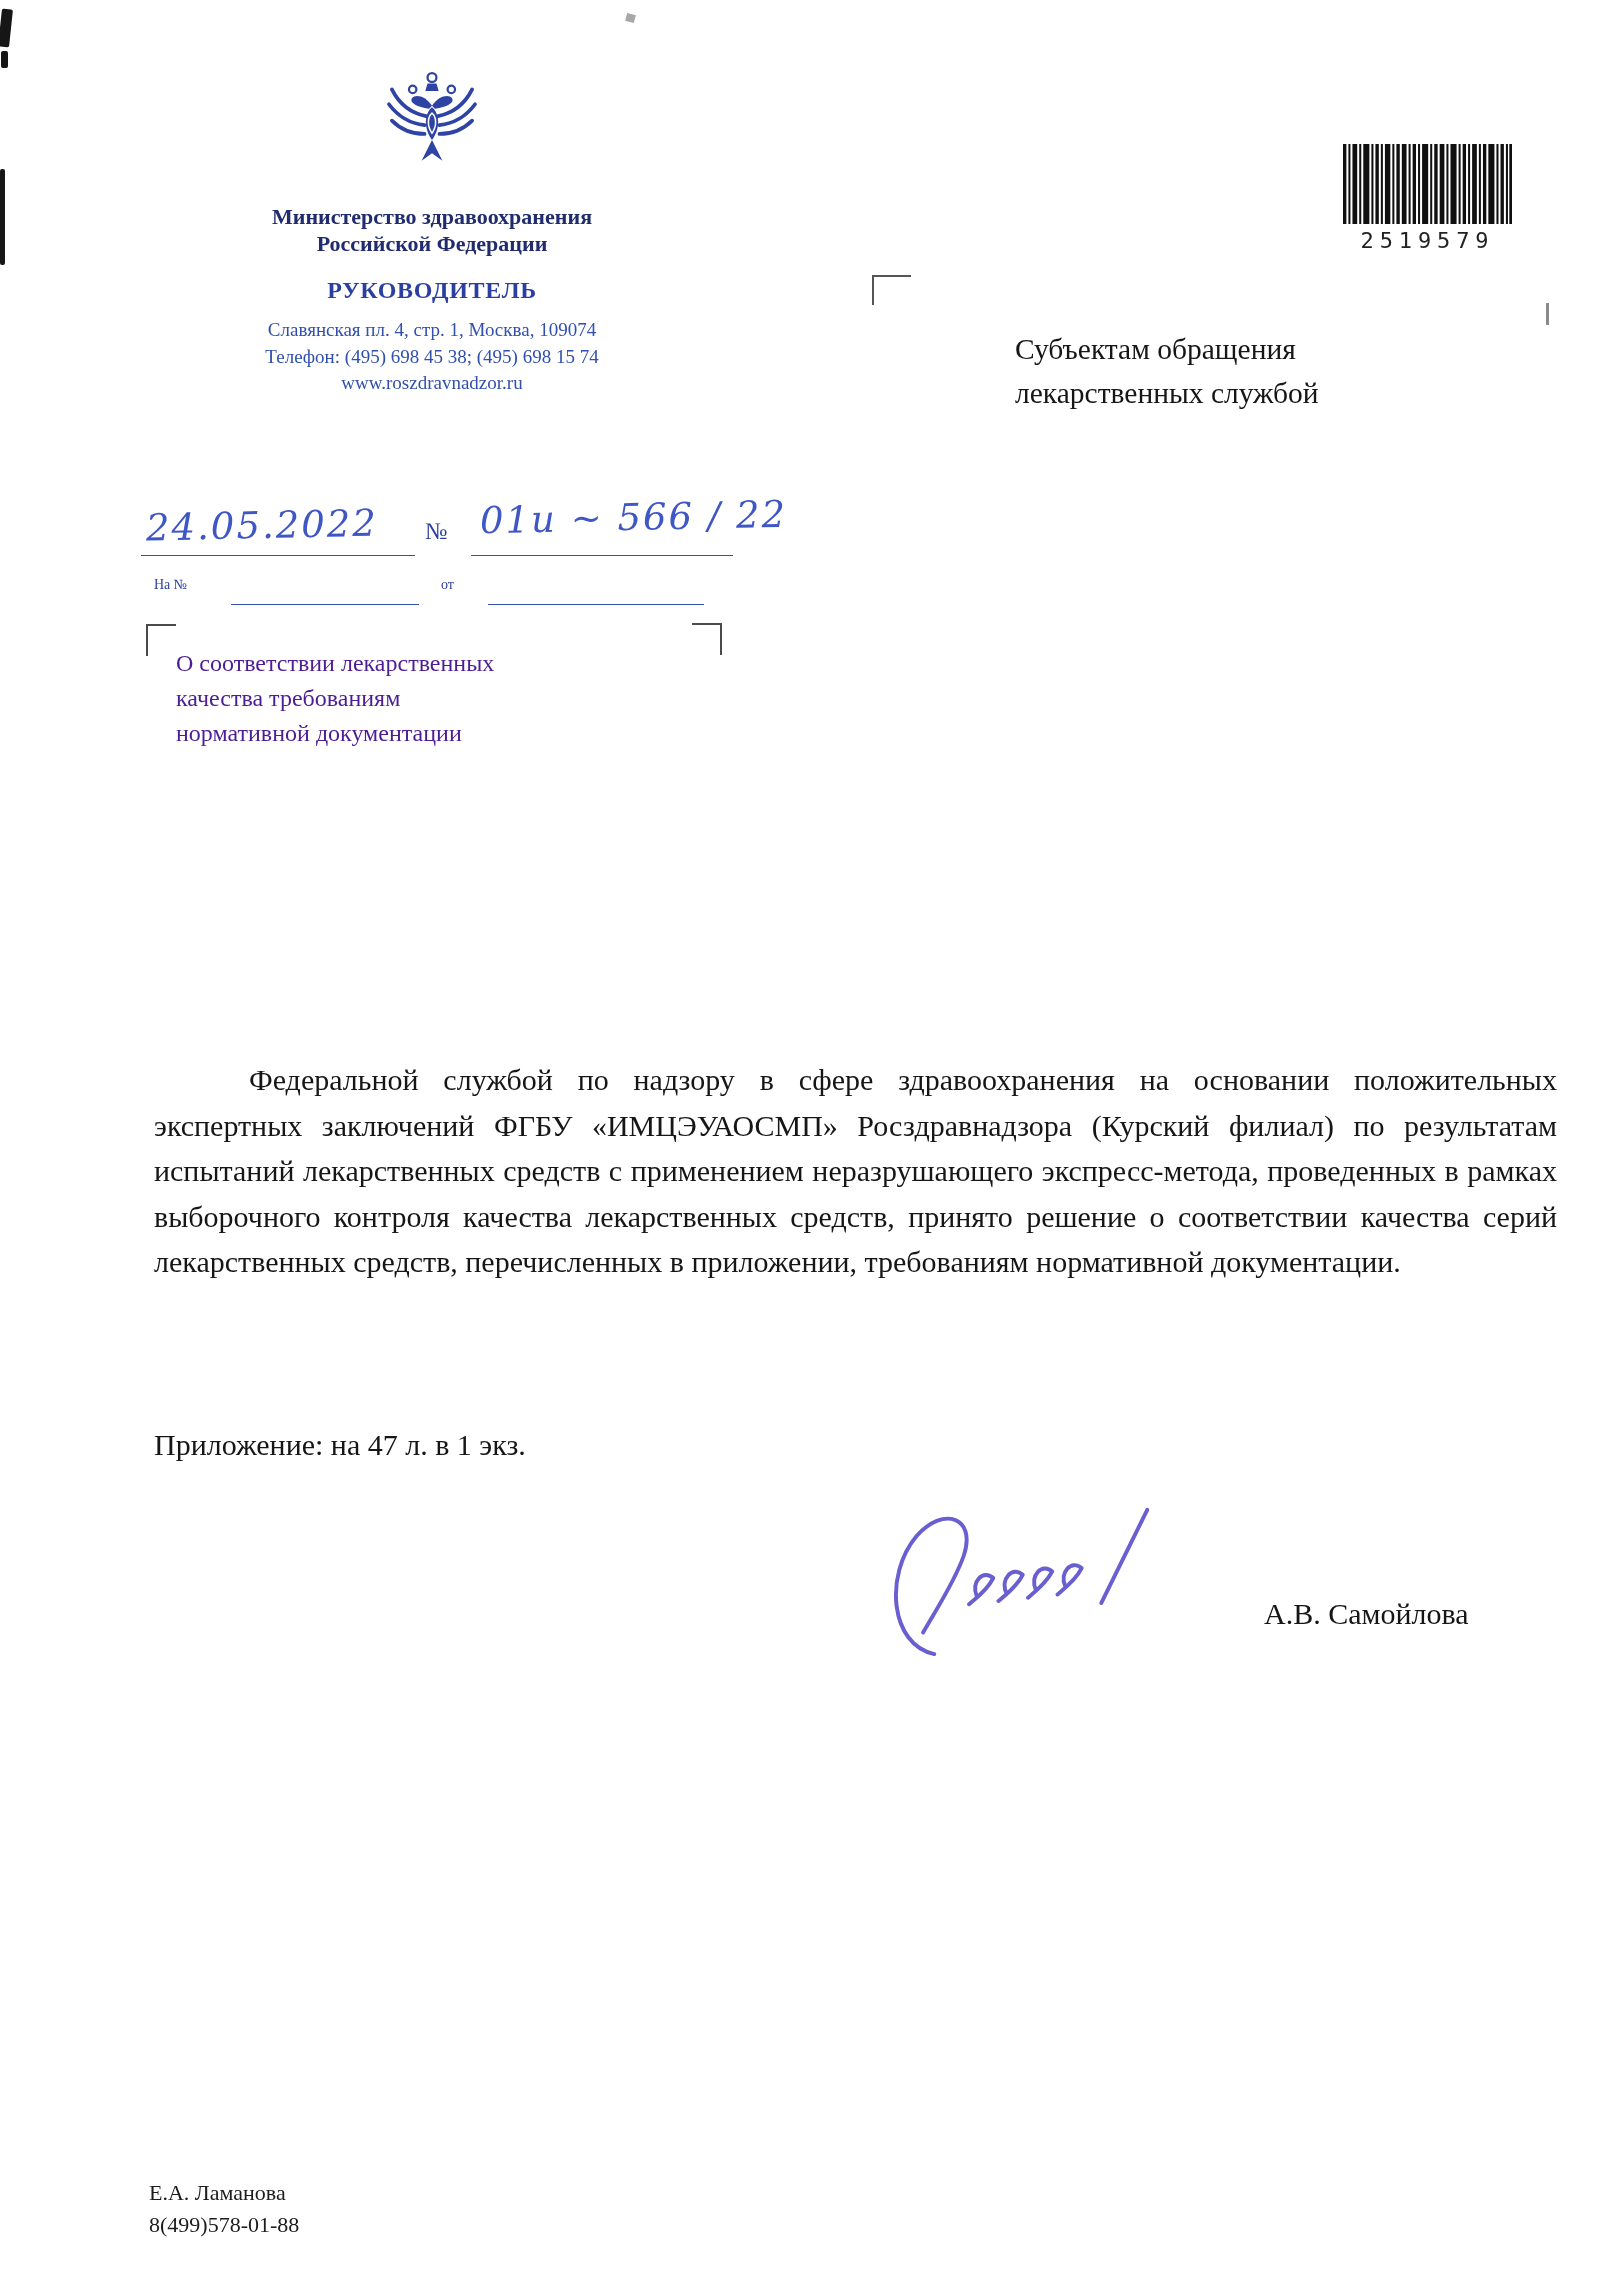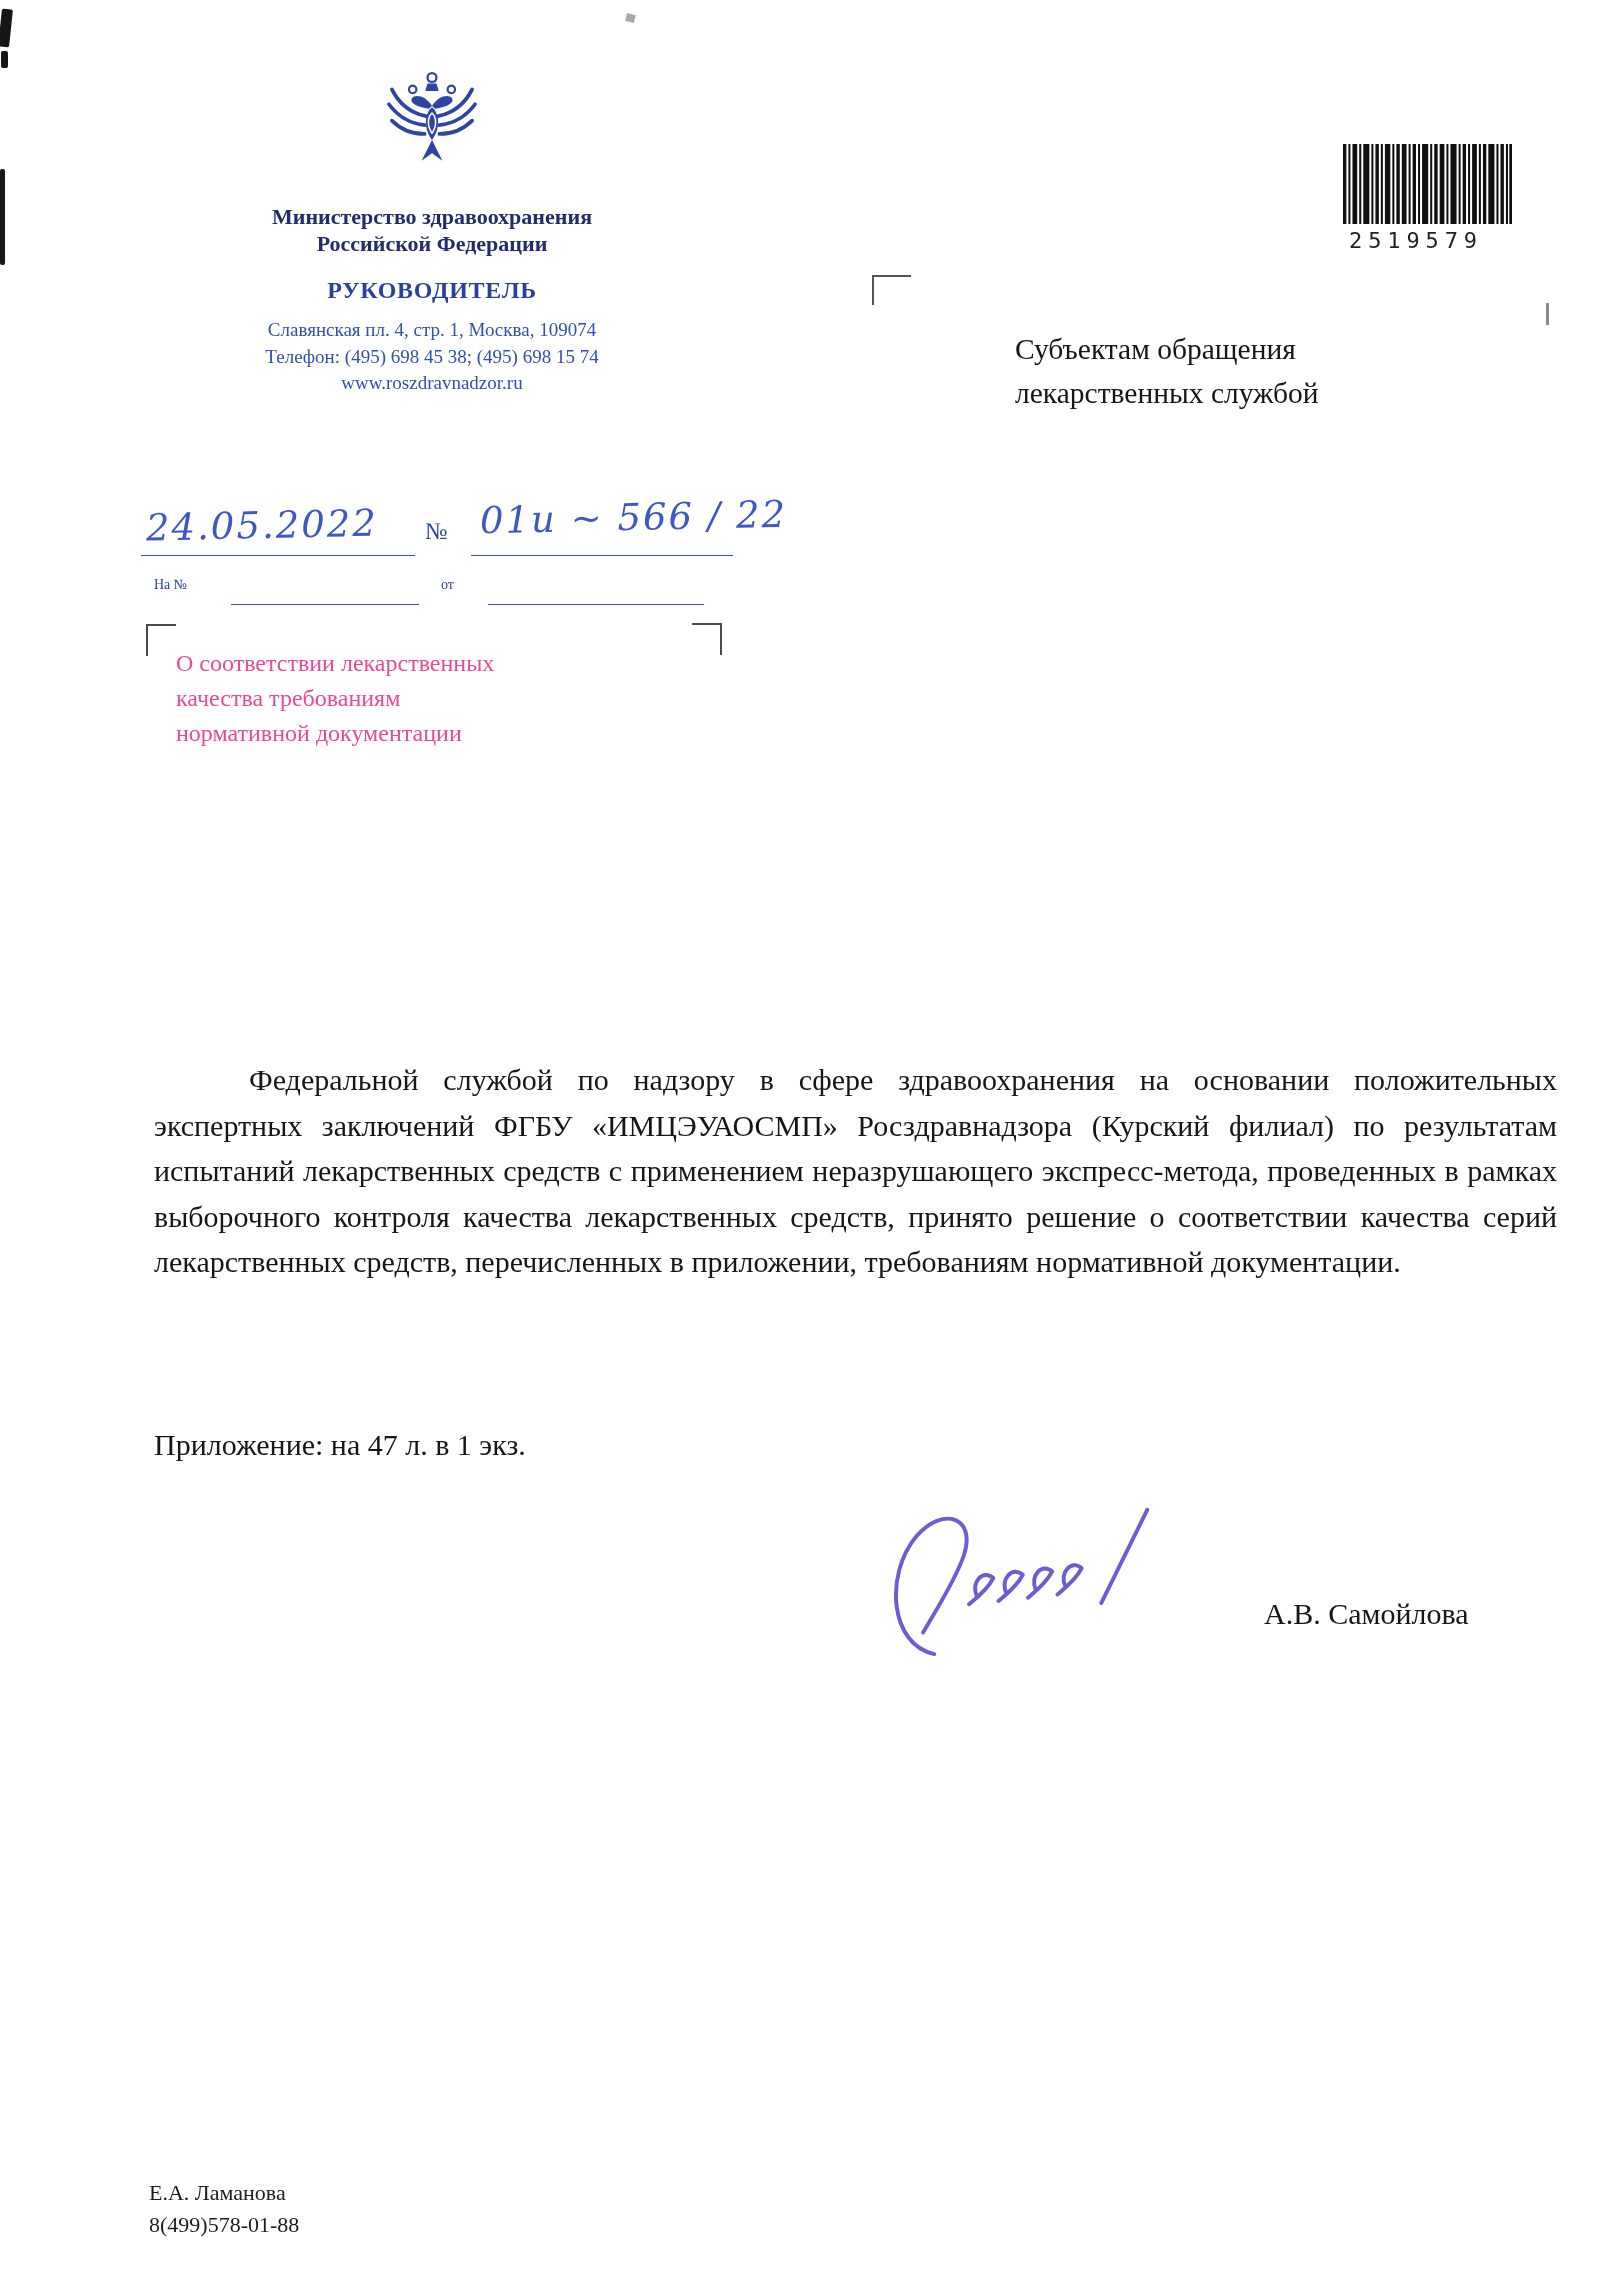--- a/index.html
+++ b/index.html
@@ -50,30 +50,30 @@
   .line-reply2 { left: 488px; top: 603px; width: 216px; }
 
   
   .corner { position: absolute; }
   .corner-tl { border-top: 2px solid #4a4a4a; border-left: 2px solid #4a4a4a; }
   .corner-tr { border-top: 2px solid #4a4a4a; border-right: 2px solid #4a4a4a; }
   .subject-corner-left  { left: 146px;  top: 624px; width: 27.5px; height: 30px; }
   .subject-corner-right { left: 692px; top: 623px; width: 27.5px; height: 30px; }
   .subject {
     position: absolute; left: 176px; top: 646px; width: 511px;
-    font-size: 24px; line-height: 1.45; color: #ec4899;
+    font-size: 24px; line-height: 1.45; color: #4c1d95;
   }
 
   
   .addressee-corner { left: 872px; top: 275px; width: 37px; height: 27.5px; border-top: 2px solid #555; border-left: 2px solid #555; }
   .recipient {
     position: absolute; left: 1015px; top: 327px; width: 446px;
     font-size: 29.5px; line-height: 1.5; color: #161616;
   }
-  .barcode-wrap { position: absolute; left: 1343px; top: 144px; width: 146px; text-align: center; }
+  .barcode-wrap { position: absolute; left: 1343px; top: 144px; width: 169px; text-align: center; }
   .barcode { display: block; width: 169px; height: 80px; }
   .barcode-number {
     font-family: "DejaVu Sans Mono", monospace;
     font-size: 22px; letter-spacing: 5.9px; color: #222;
     margin-top: 3.9px; white-space: nowrap;
   }
 
   
   .body-par {
     position: absolute; left: 154px; top: 1057px; width: 1403px;

